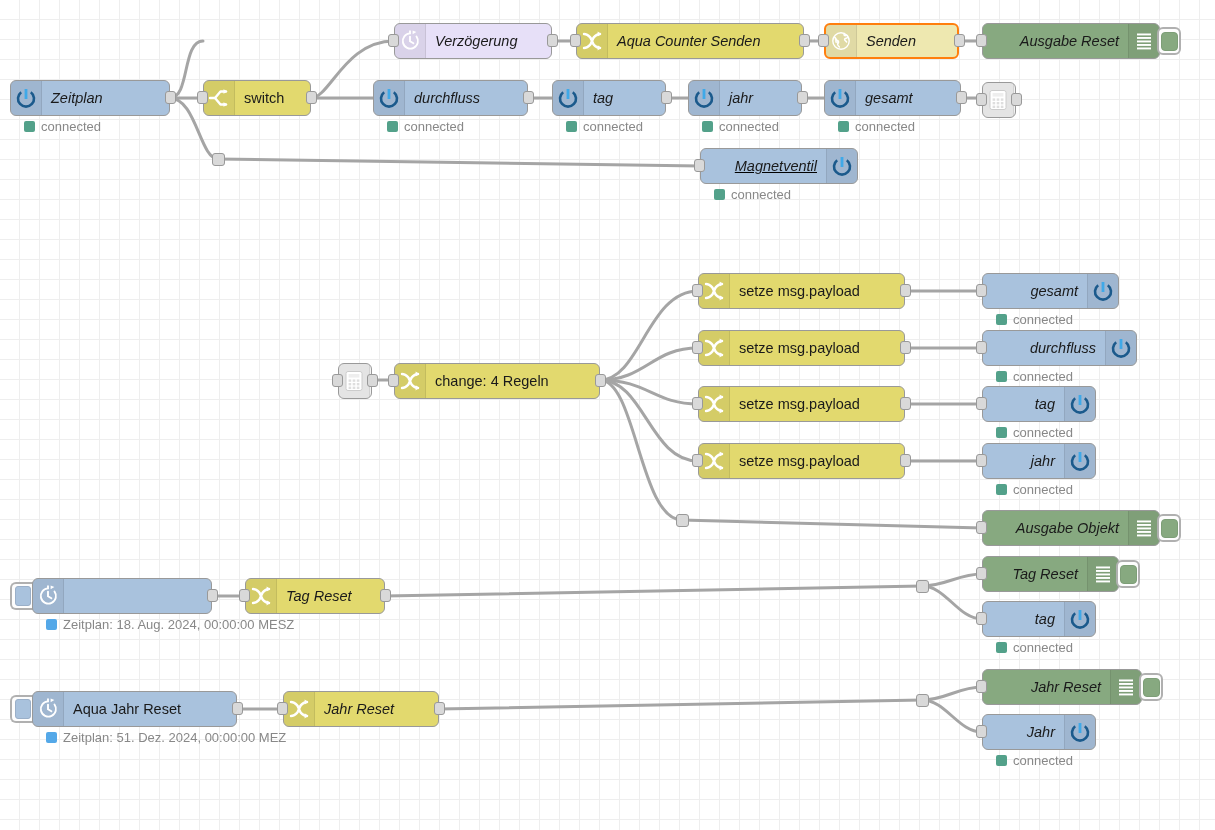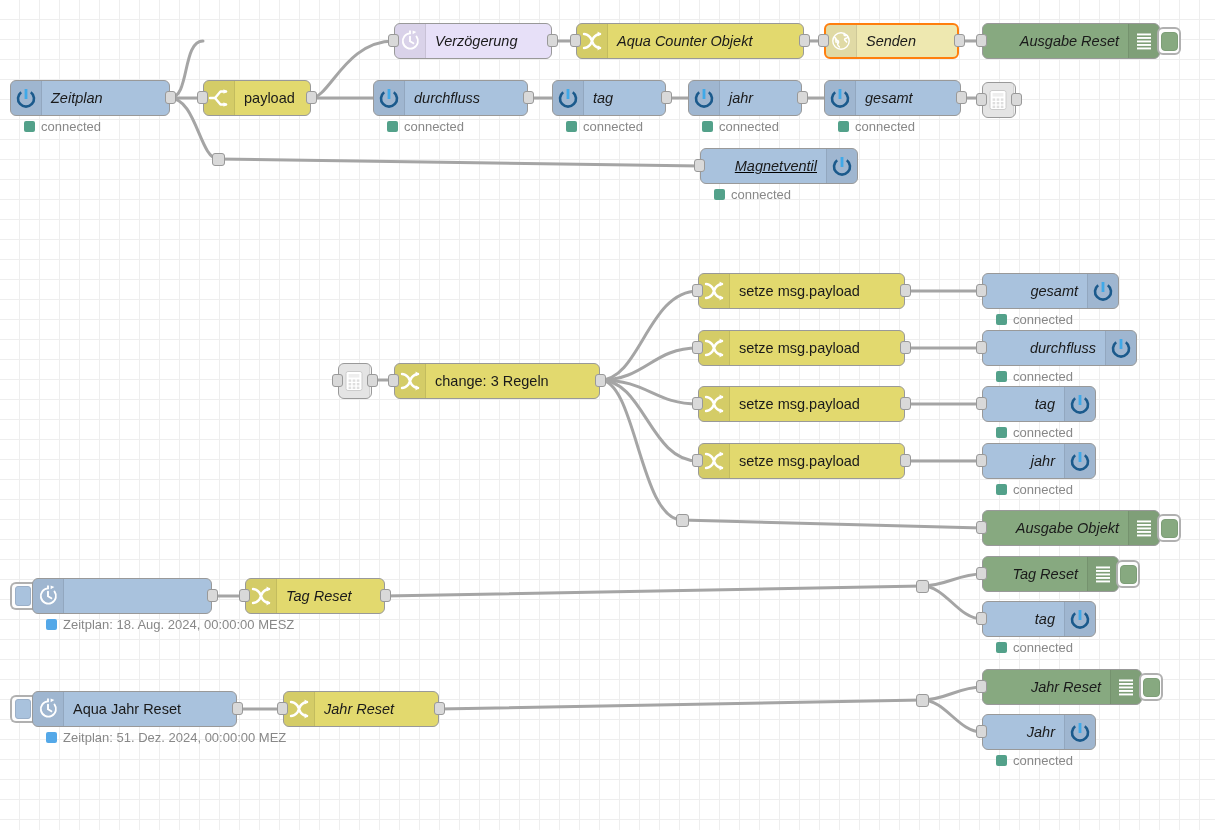--- a/index.html
+++ b/index.html
@@ -215,21 +215,21 @@
       </div>
       <div class="node c-switch" style="left: 203px; top: 80px; width: 108px;">
         <div class="node-icon">
           <svg class="icn" width="22" height="22" viewBox="0 0 22 22" xmlns="http://www.w3.org/2000/svg">
             <path d="M2 11 H7 L12.5 4.5 H18" fill="none" stroke="#fff" stroke-width="2.4" stroke-linecap="round" stroke-linejoin="round"></path>
             <path d="M7 11 L12.5 17.5 H18" fill="none" stroke="#fff" stroke-width="2.4" stroke-linecap="round" stroke-linejoin="round"></path>
             <path d="M15.5 2.2 L19.6 4.5 L15.5 6.8 Z" fill="#fff"></path>
             <path d="M15.5 15.2 L19.6 17.5 L15.5 19.8 Z" fill="#fff"></path>
           </svg>
         </div>
-        <div class="node-label">payload</div>
+        <div class="node-label">switch</div>
       </div>
       <div class="port" style="left: 197px; top: 91px;"></div>
       <div class="port" style="left: 306px; top: 91px;"></div>
       <div class="node c-delay" style="left: 394px; top: 23px; width: 158px;">
         <div class="node-icon">
           <svg class="icn" width="22" height="22" viewBox="0 0 22 22" xmlns="http://www.w3.org/2000/svg">
             <path d="M17.5 6.5 A7.6 7.6 0 1 1 11 3.4 L11 1.2" fill="none" stroke="#fff" stroke-width="1.9" stroke-linecap="round"></path>
             <path d="M11 6.6 V11.2 L14.4 13.3" fill="none" stroke="#fff" stroke-width="1.9" stroke-linecap="round"></path>
             <path d="M13.6 0.4 L17.4 2.1 L13.6 4.2 Z" fill="#fff"></path>
           </svg>
@@ -240,21 +240,21 @@
       <div class="port" style="left: 547px; top: 34px;"></div>
       <div class="node c-change" style="left: 576px; top: 23px; width: 228px;">
         <div class="node-icon">
           <svg class="icn" width="22" height="22" viewBox="0 0 22 22" xmlns="http://www.w3.org/2000/svg">
             <path d="M3 4 C3 4 9 4 11 11 C13 18 19 18 19 18" fill="none" stroke="#fff" stroke-width="2.4" stroke-linecap="round"></path>
             <path d="M3 18 C3 18 9 18 11 11 C13 4 19 4 19 4" fill="none" stroke="#fff" stroke-width="2.4" stroke-linecap="round"></path>
             <path d="M16.6 1.4 L20.4 4 L16.6 6.6 Z" fill="#fff"></path>
             <path d="M16.6 15.2 L20.4 17.8 L16.6 20.4 Z" fill="#fff"></path>
           </svg>
         </div>
-        <div class="node-label italic">Aqua Counter Objekt</div>
+        <div class="node-label italic">Aqua Counter Senden</div>
       </div>
       <div class="port" style="left: 570px; top: 34px;"></div>
       <div class="port" style="left: 799px; top: 34px;"></div>
       <div class="node c-http selected" style="left: 824px; top: 23px; width: 135px;">
         <div class="node-icon">
           <svg class="icn" width="22" height="22" viewBox="0 0 22 22" xmlns="http://www.w3.org/2000/svg">
             <circle cx="11" cy="11" r="8.2" fill="none" stroke="#fff" stroke-width="1.4"></circle>
             <path d="M4.4 6.8 c2 1.2 1.2 3.2 3 3.6 c1.8 .4 1.2 2.4 .4 3.2 c-.8 .8 .6 2.4 1.6 3.4 M14.4 3.6 c-1.2 1.6 .6 2.4 1.6 1.8 c1-.6 2.4 .8 1.6 2 c-.8 1.2-2.6 .4-3 1.8 c-.4 1.4 1.6 1.6 2 2.8" fill="none" stroke="#fff" stroke-width="1.5" stroke-linecap="round"></path>
             <path d="M4.4 6.8 c2 1.2 1.2 3.2 3 3.6 c1.8 .4 1.2 2.4 .4 3.2 l-2.6-1 z" fill="#fff" opacity="0.85"></path>
           </svg>
@@ -397,21 +397,21 @@
       <div class="port" style="left: 367px; top: 374px;"></div>
       <div class="node c-change" style="left: 394px; top: 363px; width: 206px;">
         <div class="node-icon">
           <svg class="icn" width="22" height="22" viewBox="0 0 22 22" xmlns="http://www.w3.org/2000/svg">
             <path d="M3 4 C3 4 9 4 11 11 C13 18 19 18 19 18" fill="none" stroke="#fff" stroke-width="2.4" stroke-linecap="round"></path>
             <path d="M3 18 C3 18 9 18 11 11 C13 4 19 4 19 4" fill="none" stroke="#fff" stroke-width="2.4" stroke-linecap="round"></path>
             <path d="M16.6 1.4 L20.4 4 L16.6 6.6 Z" fill="#fff"></path>
             <path d="M16.6 15.2 L20.4 17.8 L16.6 20.4 Z" fill="#fff"></path>
           </svg>
         </div>
-        <div class="node-label">change: 3 Regeln</div>
+        <div class="node-label">change: 4 Regeln</div>
       </div>
       <div class="port" style="left: 388px; top: 374px;"></div>
       <div class="port" style="left: 595px; top: 374px;"></div>
       <div class="node c-change" style="left: 698px; top: 273px; width: 207px;">
         <div class="node-icon">
           <svg class="icn" width="22" height="22" viewBox="0 0 22 22" xmlns="http://www.w3.org/2000/svg">
             <path d="M3 4 C3 4 9 4 11 11 C13 18 19 18 19 18" fill="none" stroke="#fff" stroke-width="2.4" stroke-linecap="round"></path>
             <path d="M3 18 C3 18 9 18 11 11 C13 4 19 4 19 4" fill="none" stroke="#fff" stroke-width="2.4" stroke-linecap="round"></path>
             <path d="M16.6 1.4 L20.4 4 L16.6 6.6 Z" fill="#fff"></path>
             <path d="M16.6 15.2 L20.4 17.8 L16.6 20.4 Z" fill="#fff"></path>

